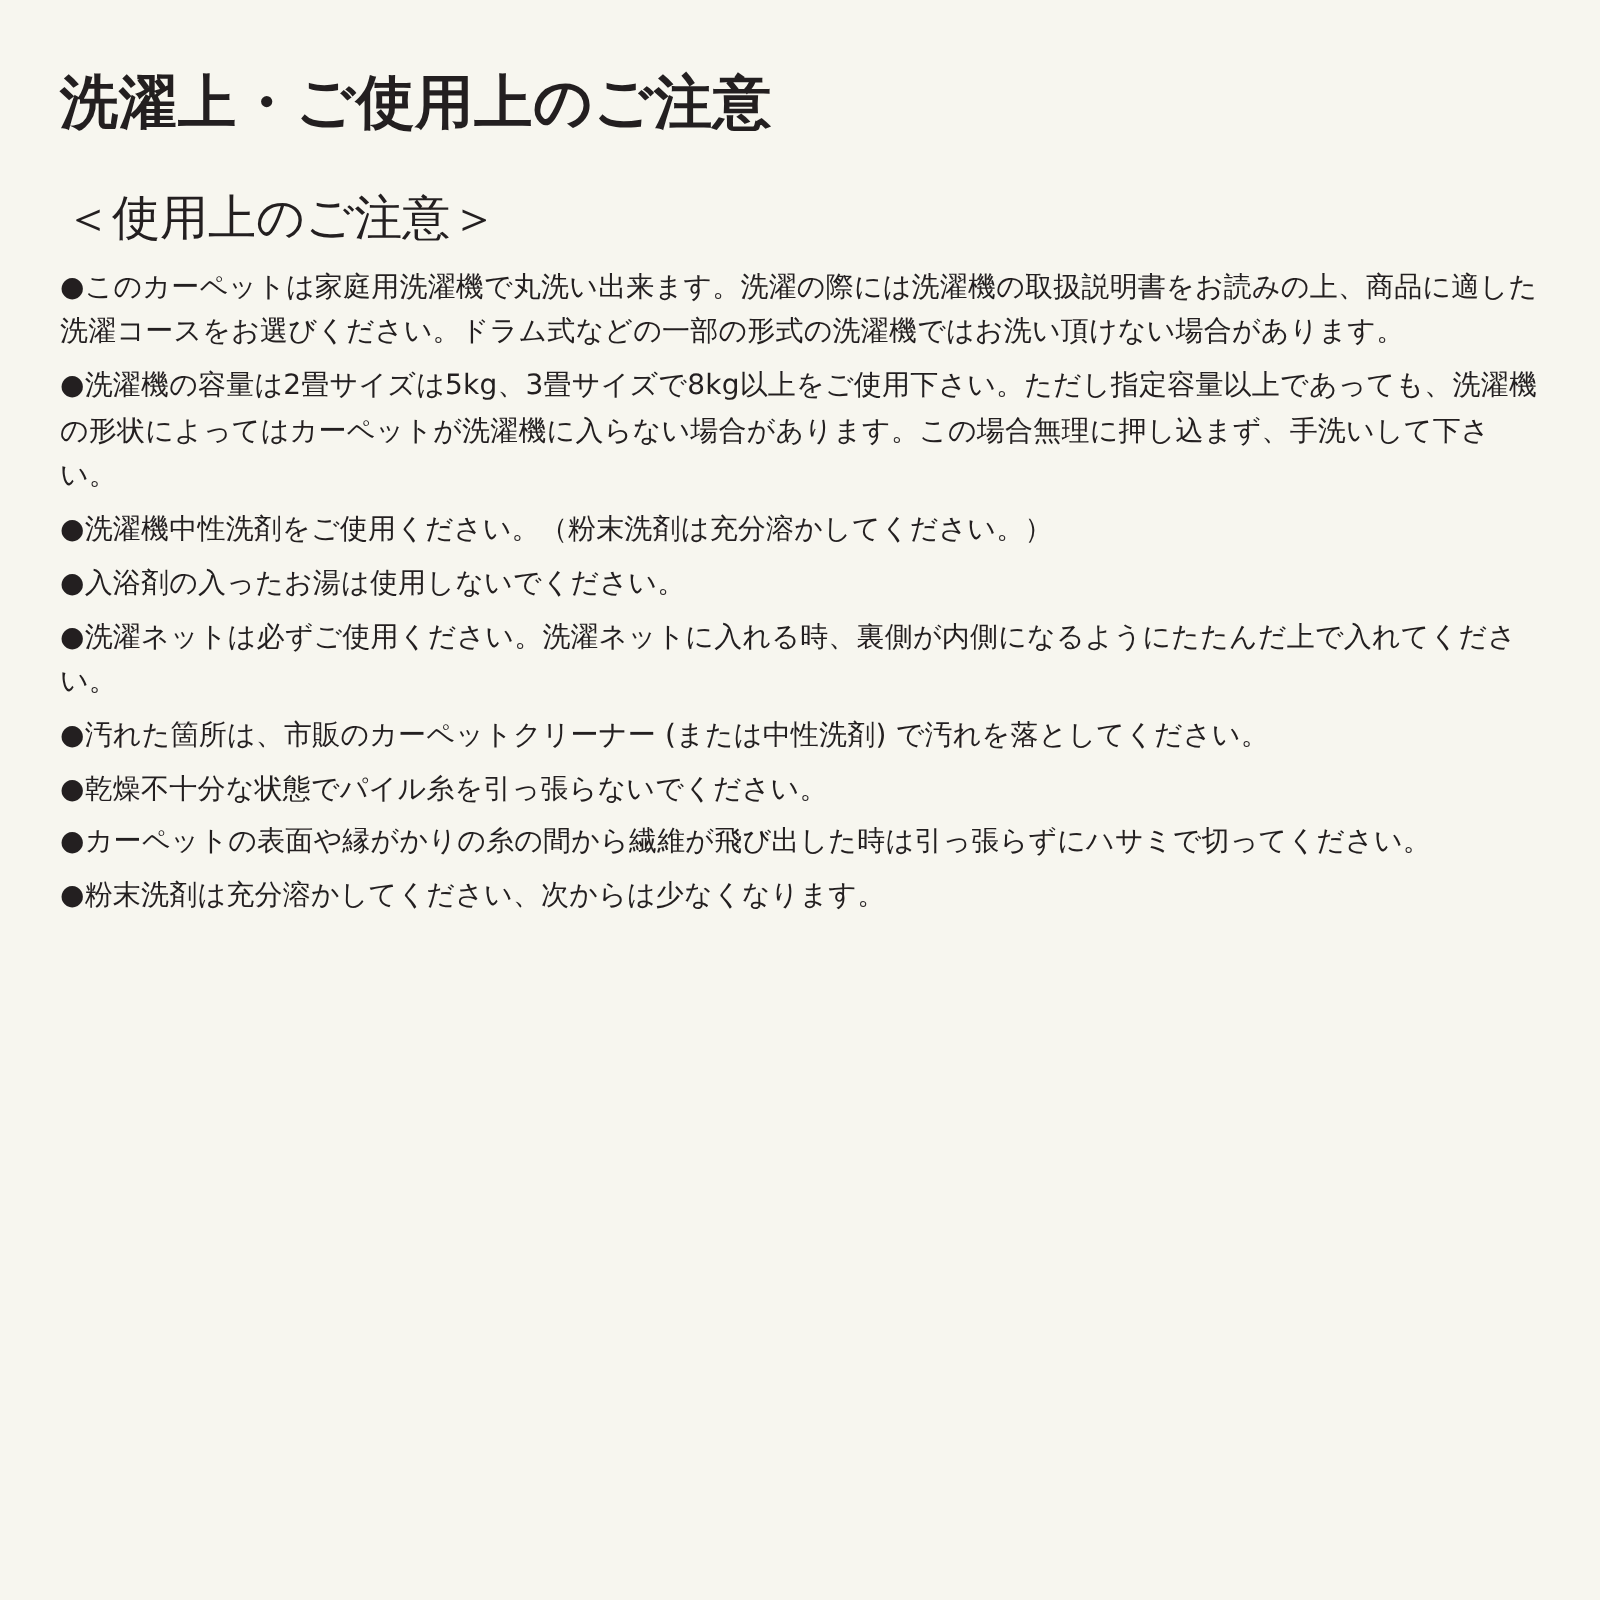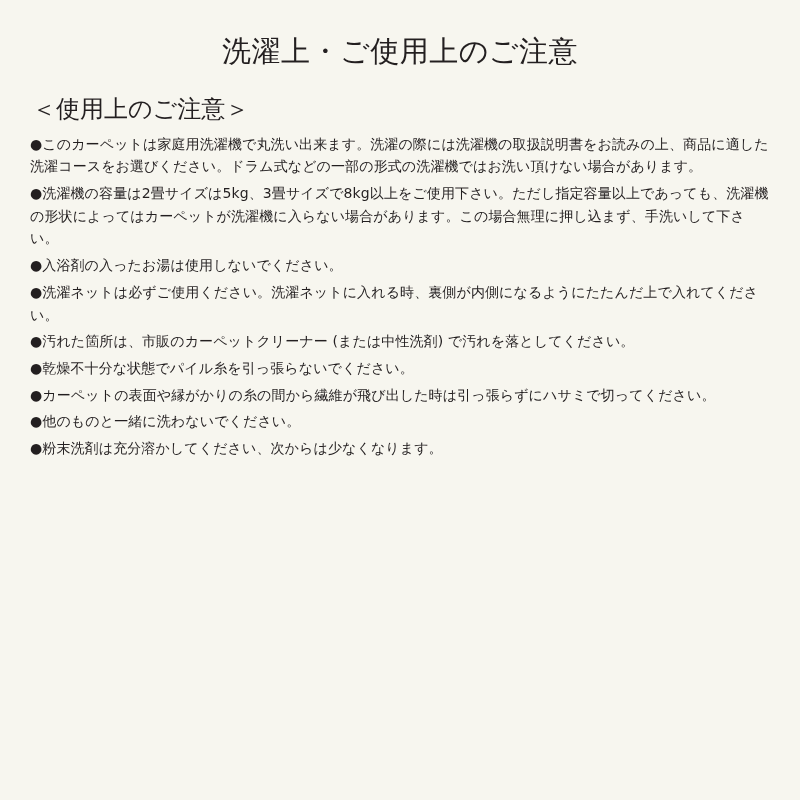--- a/index.html
+++ b/index.html
@@ -15,23 +15,22 @@
     overflow: hidden;
   }
   .page {
     width: 800px;
     height: 800px;
     box-sizing: border-box;
     padding: 26px 30px 0 30px;
     display: block;
   }
   .doc-title {
-    text-align: center;
     font-size: 29px;
-    font-weight: 400;
+    font-weight: 700;
     letter-spacing: 0.5px;
     margin: 8px 0 22px 0;
     line-height: 1.2;
   }
   .section-heading {
     font-size: 24px;
     font-weight: 400;
     margin: 0 0 6px 2px;
     line-height: 1.5;
   }
@@ -51,21 +50,21 @@
 </style>
 </head>
 <body>
 
 <div class="page">
   <h1 class="doc-title">洗濯上・ご使用上のご注意</h1>
   <div class="section-heading">＜使用上のご注意＞</div>
   <ul class="notes">
     <li class="note-item">●このカーペットは家庭用洗濯機で丸洗い出来ます。洗濯の際には洗濯機の取扱説明書をお読みの上、商品に適した洗濯コースをお選びください。ドラム式などの一部の形式の洗濯機ではお洗い頂けない場合があります。</li>
     <li class="note-item">●洗濯機の容量は2畳サイズは5kg、3畳サイズで8kg以上をご使用下さい。ただし指定容量以上であっても、洗濯機の形状によってはカーペットが洗濯機に入らない場合があります。この場合無理に押し込まず、手洗いして下さい。</li>
+    <li class="note-item">●洗濯機中性洗剤をご使用ください。（粉末洗剤は充分溶かしてください。）</li>
     <li class="note-item">●入浴剤の入ったお湯は使用しないでください。</li>
     <li class="note-item">●洗濯ネットは必ずご使用ください。洗濯ネットに入れる時、裏側が内側になるようにたたんだ上で入れてください。</li>
     <li class="note-item">●汚れた箇所は、市販のカーペットクリーナー (または中性洗剤) で汚れを落としてください。</li>
     <li class="note-item">●乾燥不十分な状態でパイル糸を引っ張らないでください。</li>
     <li class="note-item">●カーペットの表面や縁がかりの糸の間から繊維が飛び出した時は引っ張らずにハサミで切ってください。</li>
-    <li class="note-item">●他のものと一緒に洗わないでください。</li>
     <li class="note-item">●粉末洗剤は充分溶かしてください、次からは少なくなります。</li>
   </ul>
 </div>
 
 </body></html>

